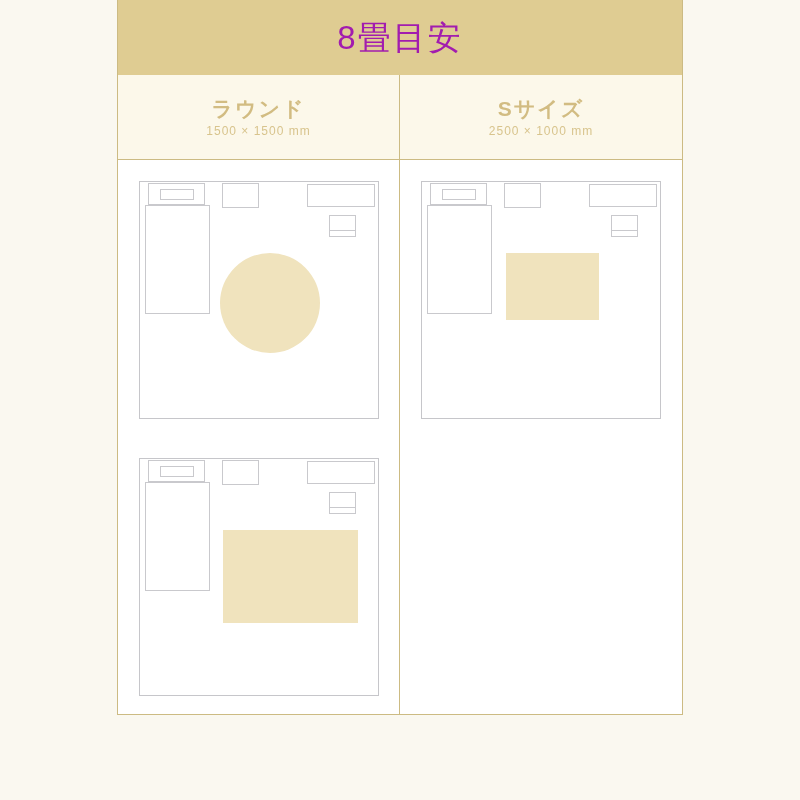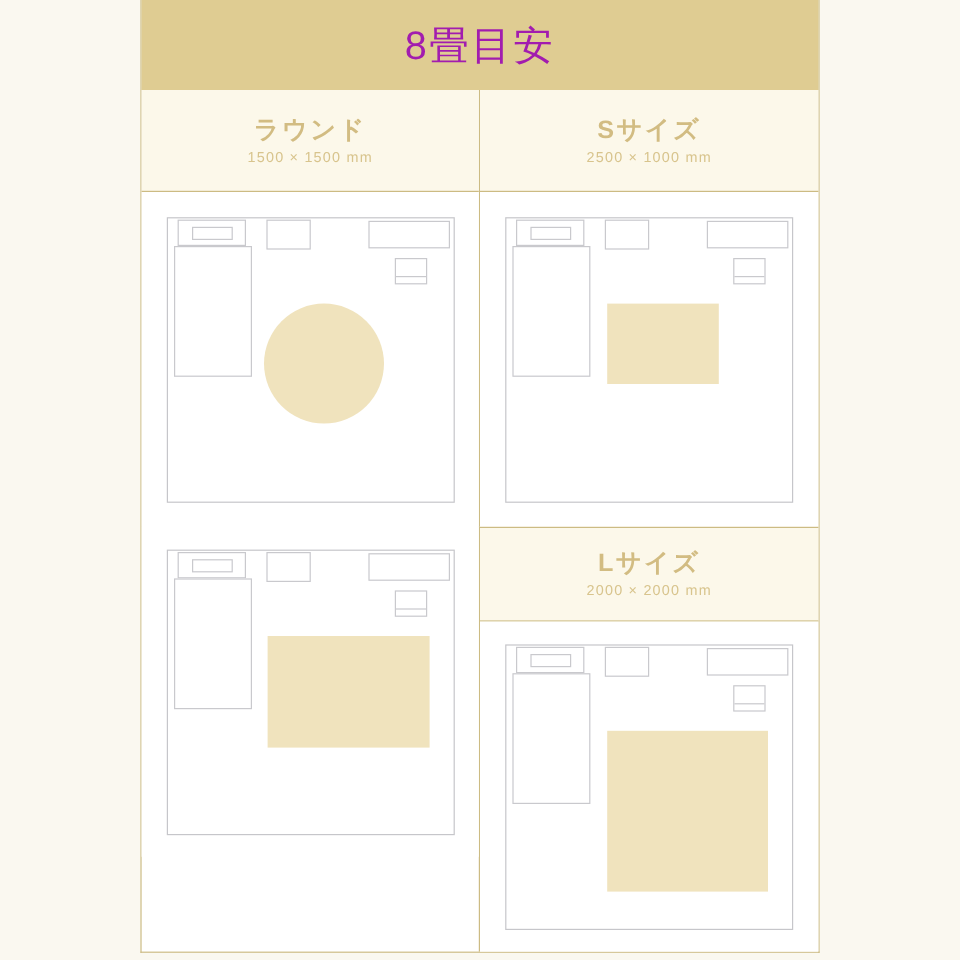--- a/index.html
+++ b/index.html
@@ -181,35 +181,15 @@
           <div class="furn desk"></div>
           <div class="furn dresser"></div>
           <div class="furn nightstand">
             <div class="nightstand-line"></div>
           </div>
           <div class="rug" style="left: 83px; top: 71px; width: 135px; height: 93px;"></div>
         </div>
       </div>
     </section>
 
-    <section class="quadrant row2">
-      <header class="q-header">
-        <div class="q-label">Lサイズ</div>
-        <div class="q-size">2000 × 2000 mm</div>
-      </header>
-      <div class="q-room-area">
-        <div class="room">
-          <div class="furn headboard">
-            <div class="pillow"></div>
-          </div>
-          <div class="furn bed-body"></div>
-          <div class="furn desk"></div>
-          <div class="furn dresser"></div>
-          <div class="furn nightstand">
-            <div class="nightstand-line"></div>
-          </div>
-          <div class="rug" style="left: 84px; top: 71px; width: 134px; height: 134px;"></div>
-        </div>
-      </div>
-    </section>
 
   </div>
 </div>
 
 </body></html>

